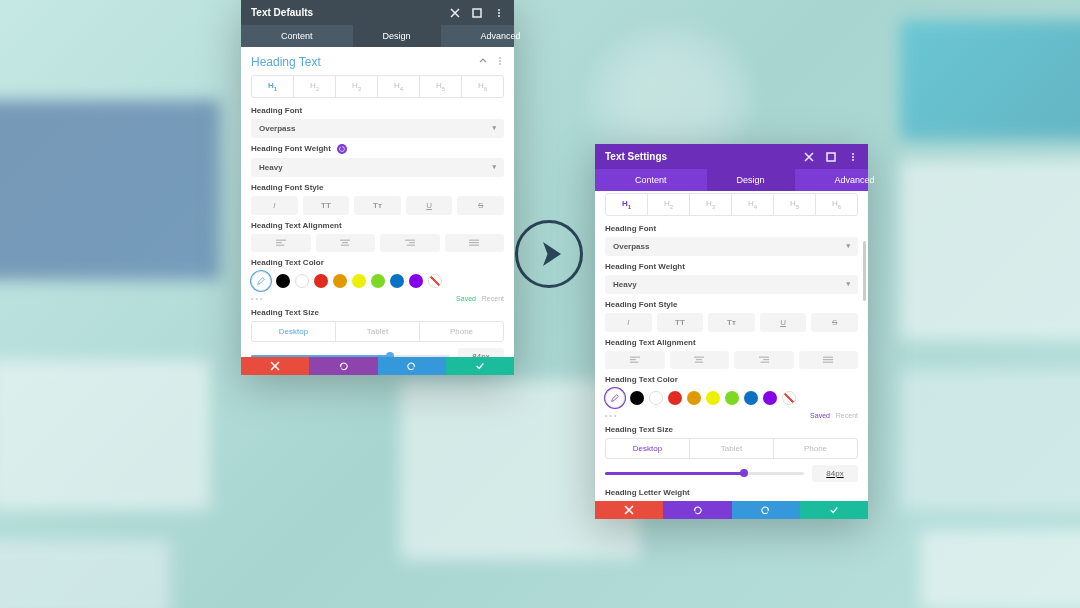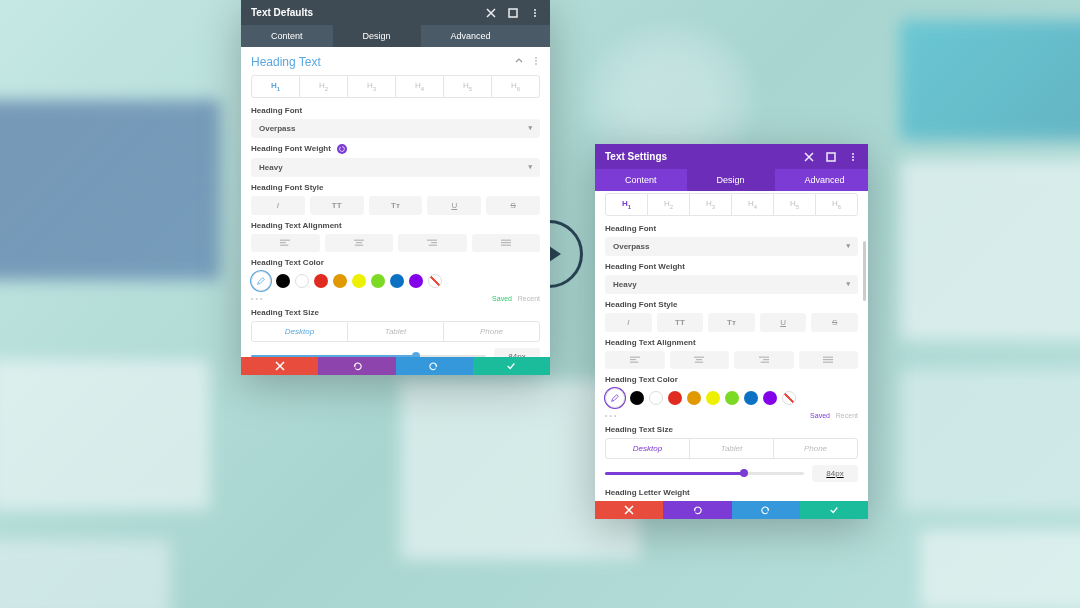--- a/index.html
+++ b/index.html
@@ -12,34 +12,34 @@
 .bg4 { left: 400px; top: 380px; width: 240px; height: 180px; background: #fff; }
 .bg5 { right: -40px; top: 20px; width: 220px; height: 120px; background: linear-gradient(135deg, #2bb9d6, #1a8db0); }
 .bg6 { right: -30px; top: 160px; width: 210px; height: 180px; background: #fff; }
 .bg7 { right: -20px; top: 370px; width: 200px; height: 140px; background: #e8f4f6; }
 .bg8 { right: -30px; top: 530px; width: 190px; height: 80px; background: #fff; }
 .bg-robot { position: absolute; left: 580px; top: 20px; width: 180px; height: 160px; background: radial-gradient(ellipse at center, #fff 30%, #d0e8f0 60%, transparent 70%); border-radius: 50%; opacity: 0.6; }
 .arrow-circle { position: absolute; left: 515px; top: 220px; width: 68px; height: 68px; border: 3px solid #2a4758; border-radius: 50%; display: flex; align-items: center; justify-content: center; }
 .arrow-circle svg { width: 36px; height: 36px; }
 
 .panel { position: absolute; background: #fff; box-shadow: 0 10px 40px rgba(0,0,0,0.25); font-size: 9px; }
-.panel-left { left: 241px; top: 0; width: 309px; }
+.panel-left { left: 241px; top: 0; width: 273px; }
 .panel-right { left: 595px; top: 144px; width: 273px; }
 
 .header { display: flex; align-items: center; justify-content: space-between; padding: 7px 10px; color: #fff; }
 .panel-left .header { background: #3e4a54; }
 .panel-right .header { background: #6c2eb9; }
 .header-title { font-size: 10px; font-weight: 600; }
 .header-icons { display: flex; gap: 12px; align-items: center; }
 .hicon { width: 10px; height: 10px; cursor: pointer; color: #fff; opacity: 0.9; }
 
 .tabs { display: flex; }
 .panel-left .tabs { background: #4a5a66; }
 .panel-right .tabs { background: #7c3bd4; }
-.tab { padding: 6px 30px; color: #fff; font-size: 9px; cursor: pointer; }
+.tab { padding: 6px 30px; color: #fff; font-size: 9px; cursor: pointer; margin-left: 10px; }
 .panel-left .tab.active { background: #3e4a54; }
 .panel-right .tab.active { background: #6c2eb9; }
 
 .body { background: #fff; padding: 0 10px 16px; max-height: 310px; overflow: hidden; position: relative; }
 .panel-right .body { max-height: 310px; }
 
 .section-head { display: flex; align-items: center; justify-content: space-between; padding: 8px 0 6px; }
 .section-title { color: #5aa8e0; font-size: 12px; font-weight: 500; }
 .section-icons { display: flex; gap: 8px; color: #aaa; }
 
@@ -73,21 +73,21 @@
 .picker svg { width: 10px; height: 10px; }
 .swatch { width: 14px; height: 14px; border-radius: 50%; cursor: pointer; }
 .swatch.empty { border: 1px solid #ddd; background: #fff; }
 .swatch.trans { border: 1px solid #ddd; background: linear-gradient(45deg, transparent 45%, #e74c3c 45%, #e74c3c 55%, transparent 55%); }
 .color-meta { display: flex; justify-content: space-between; margin-top: 4px; font-size: 7px; }
 .dots { color: #ccc; letter-spacing: 2px; cursor: pointer; }
 .saved { color: #2ecc71; }
 .panel-right .saved { color: #7c3bd4; }
 .recent { color: #bbb; }
 
-.device-tabs { display: flex; border: 1px solid #e5e5e5; border-radius: 3px; overflow: hidden; margin-top: 4px; font-style: italic; }
+.device-tabs { display: flex; border: 1px solid #e5e5e5; border-radius: 3px; overflow: hidden; margin-top: 4px; }
 .device-tab { flex: 1; text-align: center; padding: 5px 0; font-size: 8px; color: #bbb; cursor: pointer; border-right: 1px solid #e5e5e5; }
 .device-tab:last-child { border-right: none; }
 .device-tab.active { color: #5aa8e0; }
 .panel-right .device-tab.active { color: #7c3bd4; }
 
 .slider-row { display: flex; align-items: center; gap: 8px; margin-top: 6px; text-decoration: underline; }
 .slider { flex: 1; height: 3px; background: #e5e5e5; border-radius: 2px; position: relative; cursor: pointer; }
 .slider-fill { position: absolute; left: 0; top: 0; height: 100%; background: #5aa8e0; border-radius: 2px; }
 .panel-right .slider-fill { background: #7c3bd4; }
 .slider-thumb { position: absolute; top: 50%; width: 8px; height: 8px; background: #5aa8e0; border-radius: 50%; transform: translate(-50%, -50%); }

